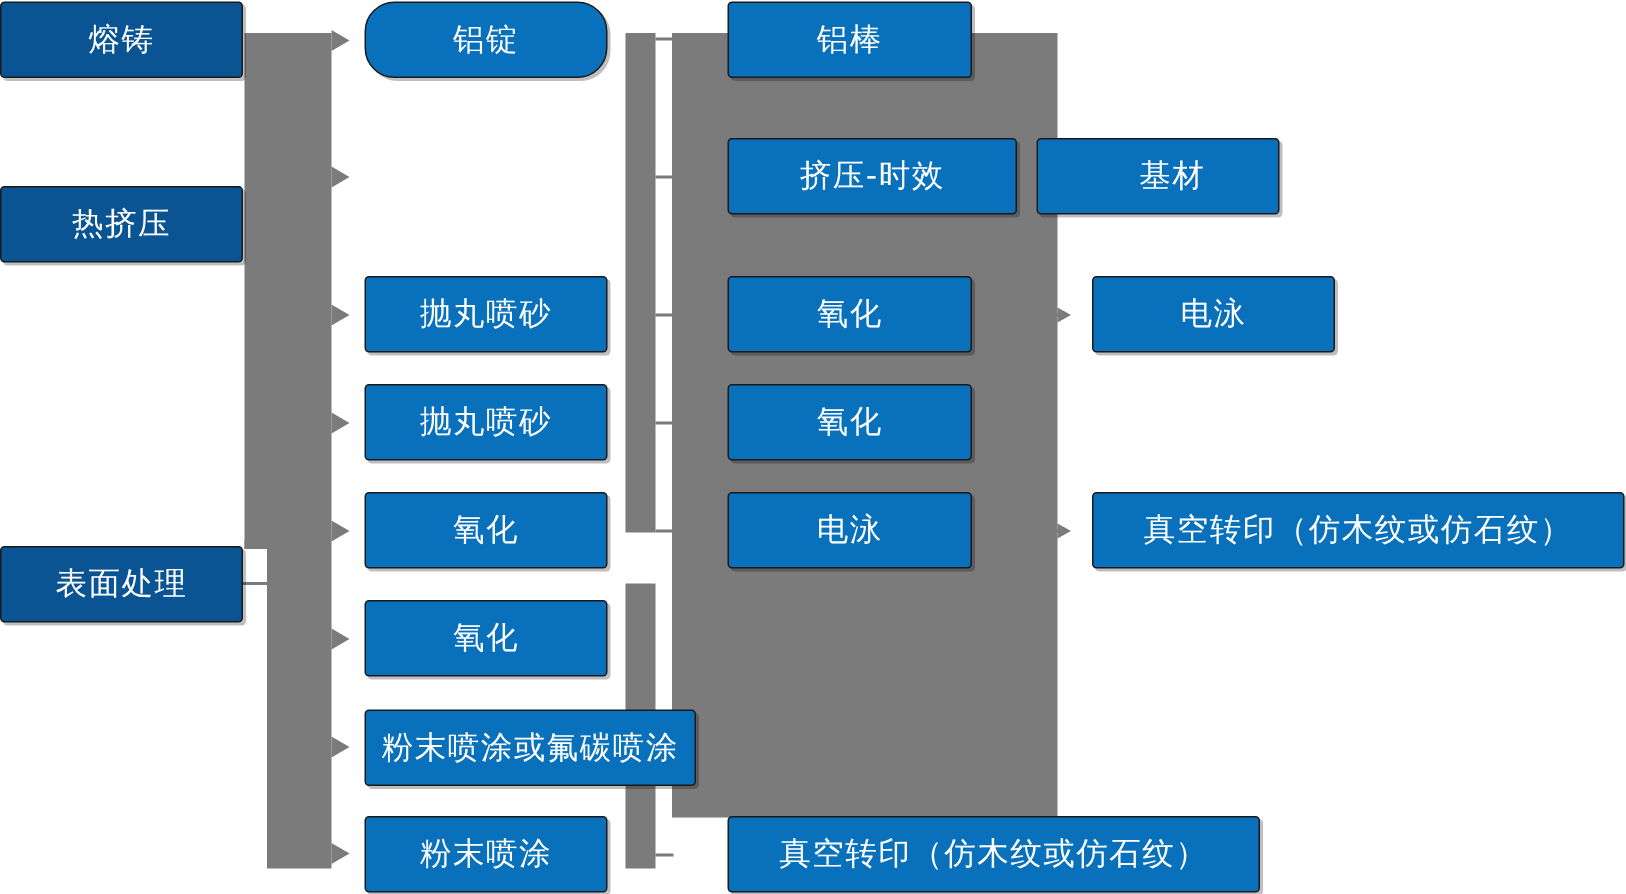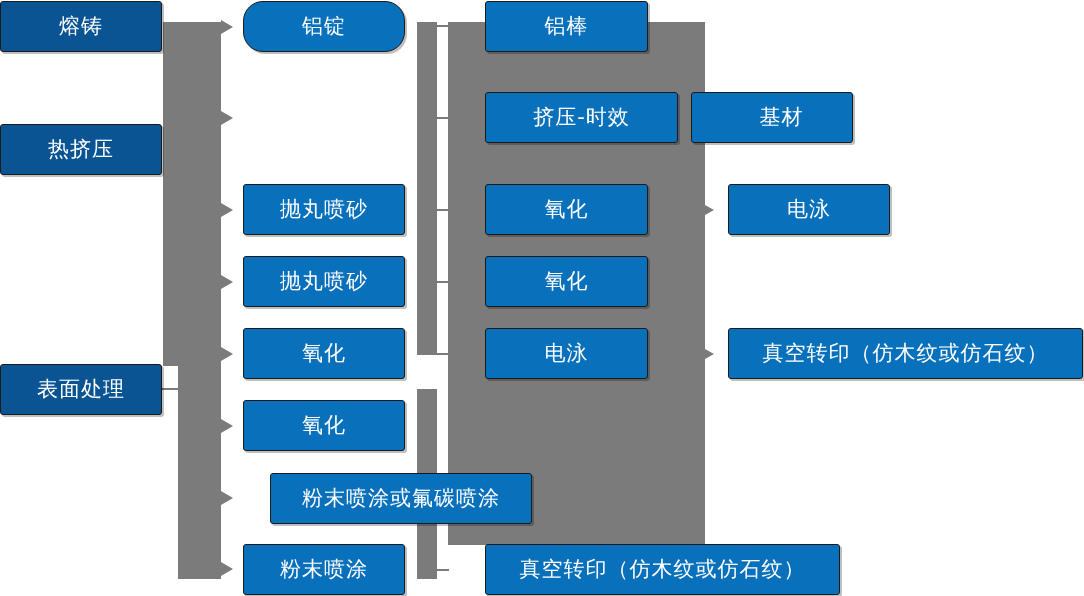--- a/index.html
+++ b/index.html
@@ -125,21 +125,21 @@
   </div>
   <div class="box light" style="left:243px; top:256px; width:162px; height:51px;">
     <span>抛丸喷砂</span>
   </div>
   <div class="box light" style="left:243px; top:328px; width:162px; height:51px;">
     <span>氧化</span>
   </div>
   <div class="box light" style="left:243px; top:400px; width:162px; height:51px;">
     <span>氧化</span>
   </div>
-  <div class="box light" style="left:243px; top:473px; width:262px; height:51px;margin-left:27px;">
+  <div class="box light" style="left:243px; top:473px; width:221px; height:51px;">
     <span>粉末喷涂或氟碳喷涂</span>
   </div>
   <div class="box light" style="left:485px; top:1px; width:163px; height:51px;">
     <span>铝棒</span>
   </div>
 
   <div class="box light" style="left:243px; top:544px; width:162px; height:51px;">
     <span>粉末喷涂</span>
   </div>
   <div class="box light" style="left:485px; top:92px; width:193px; height:51px;">

